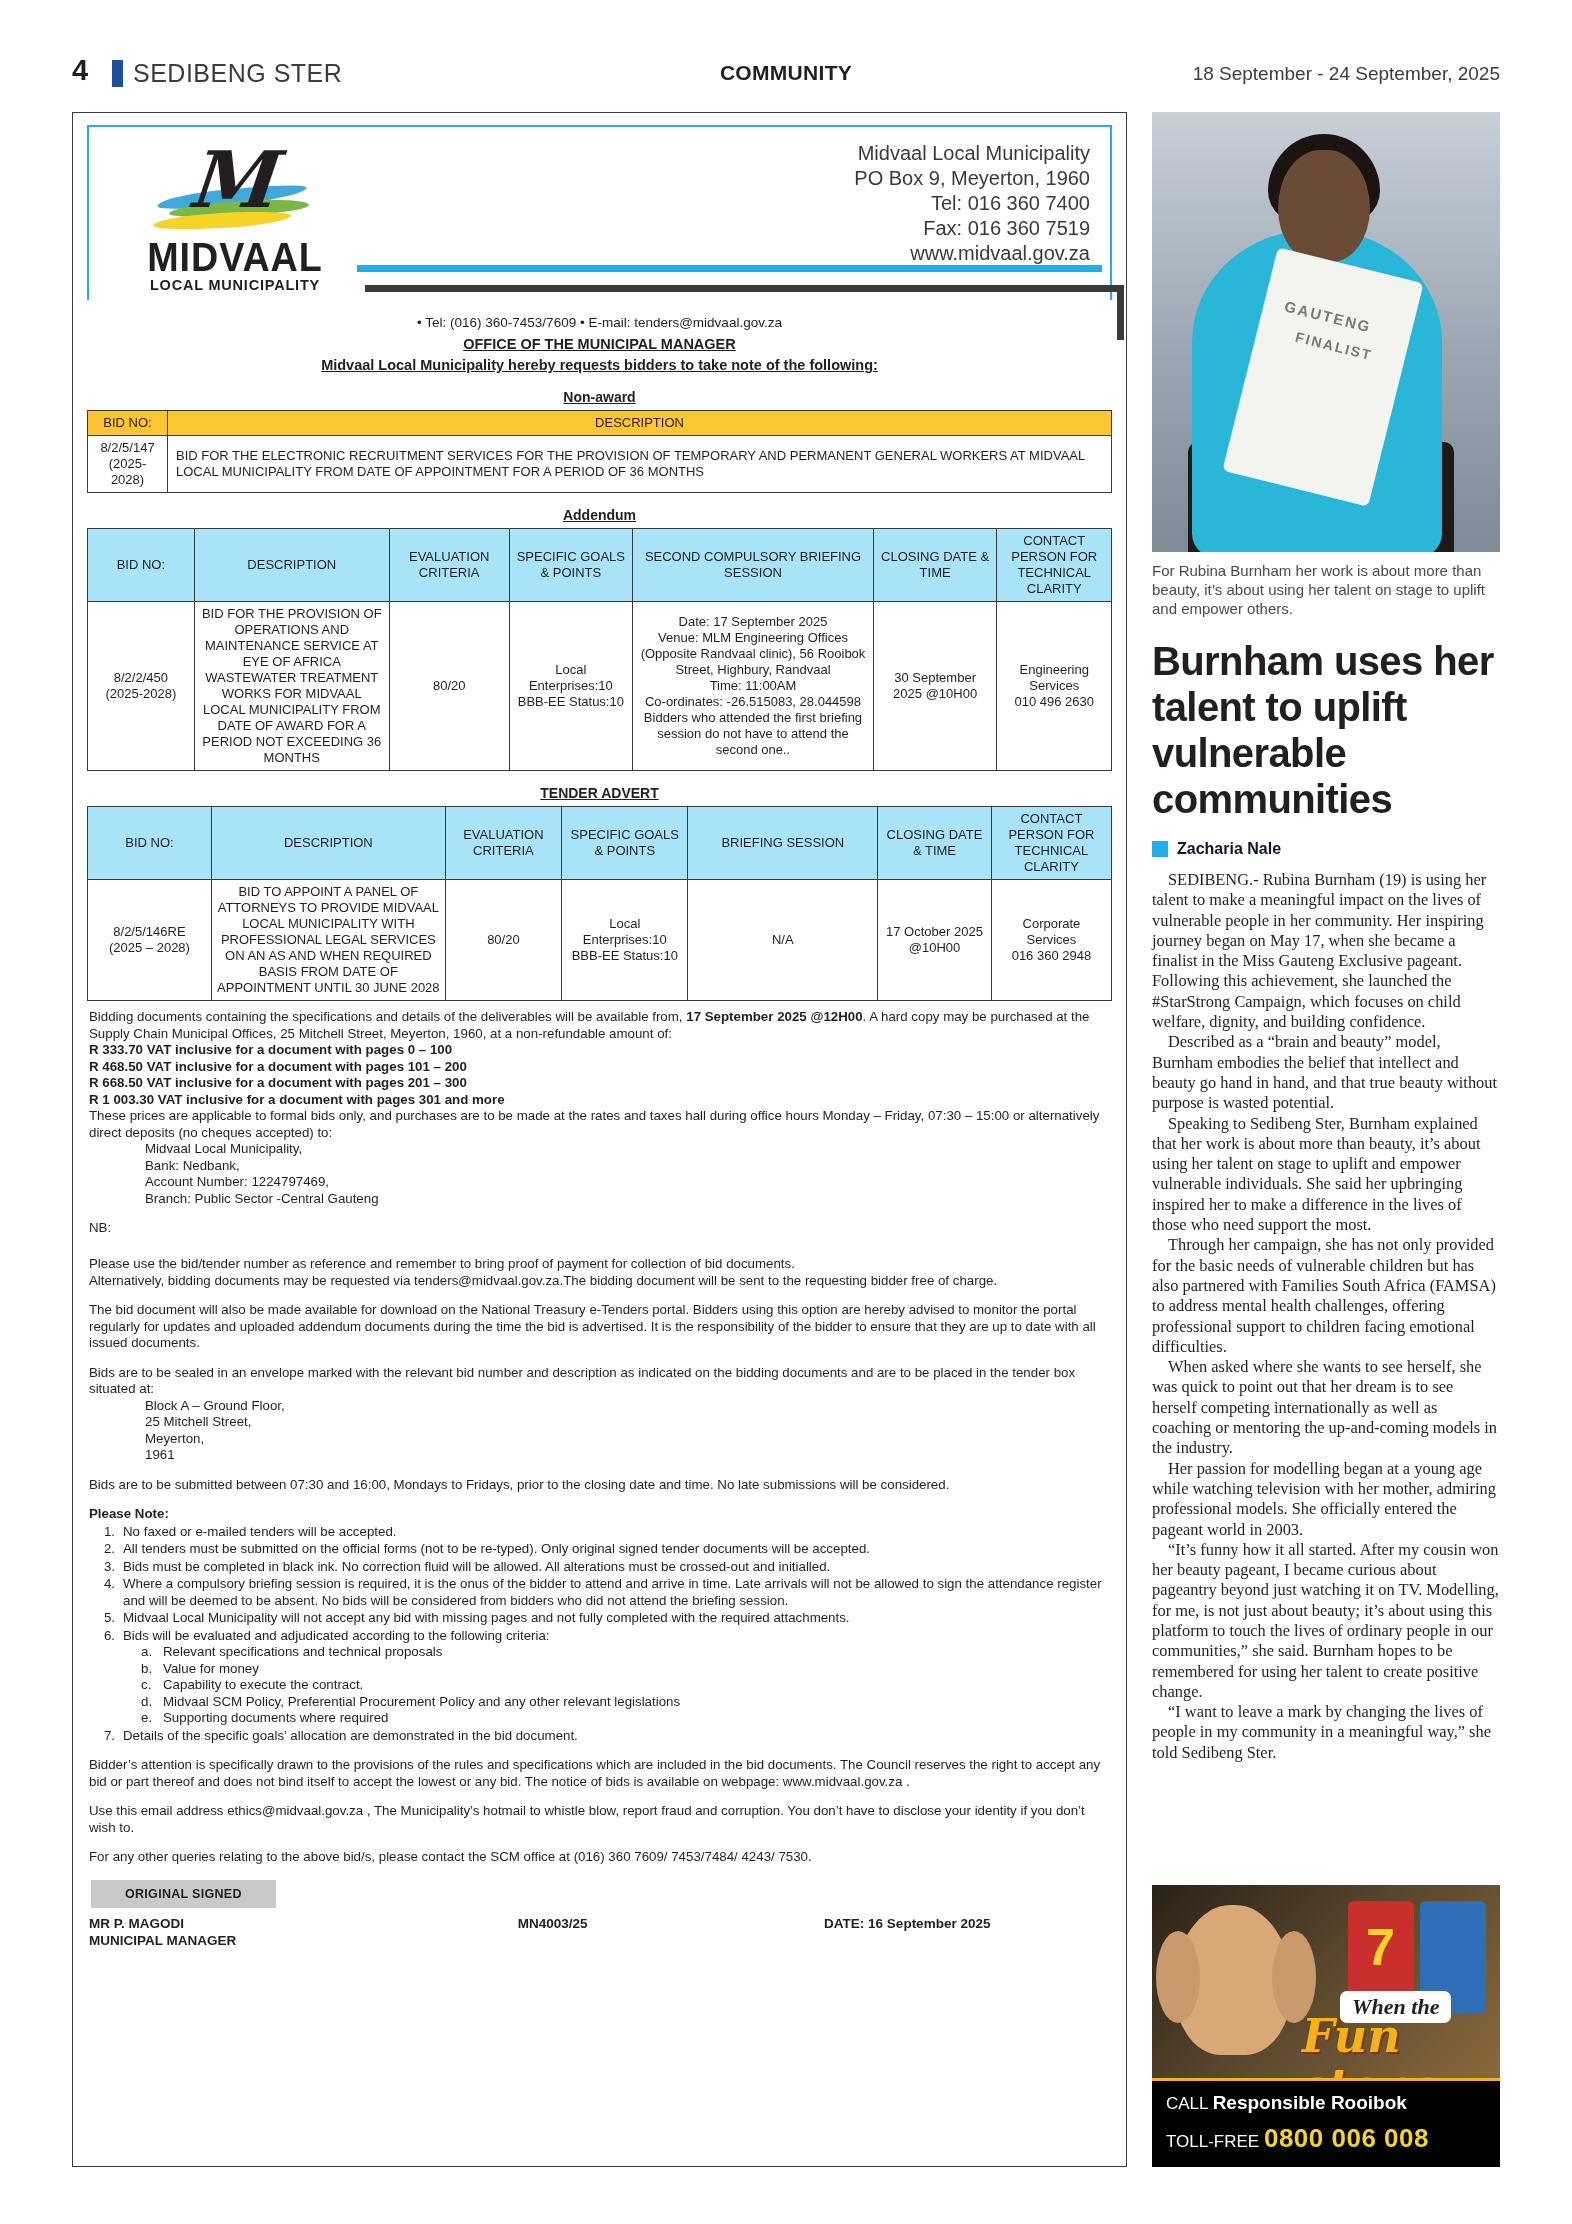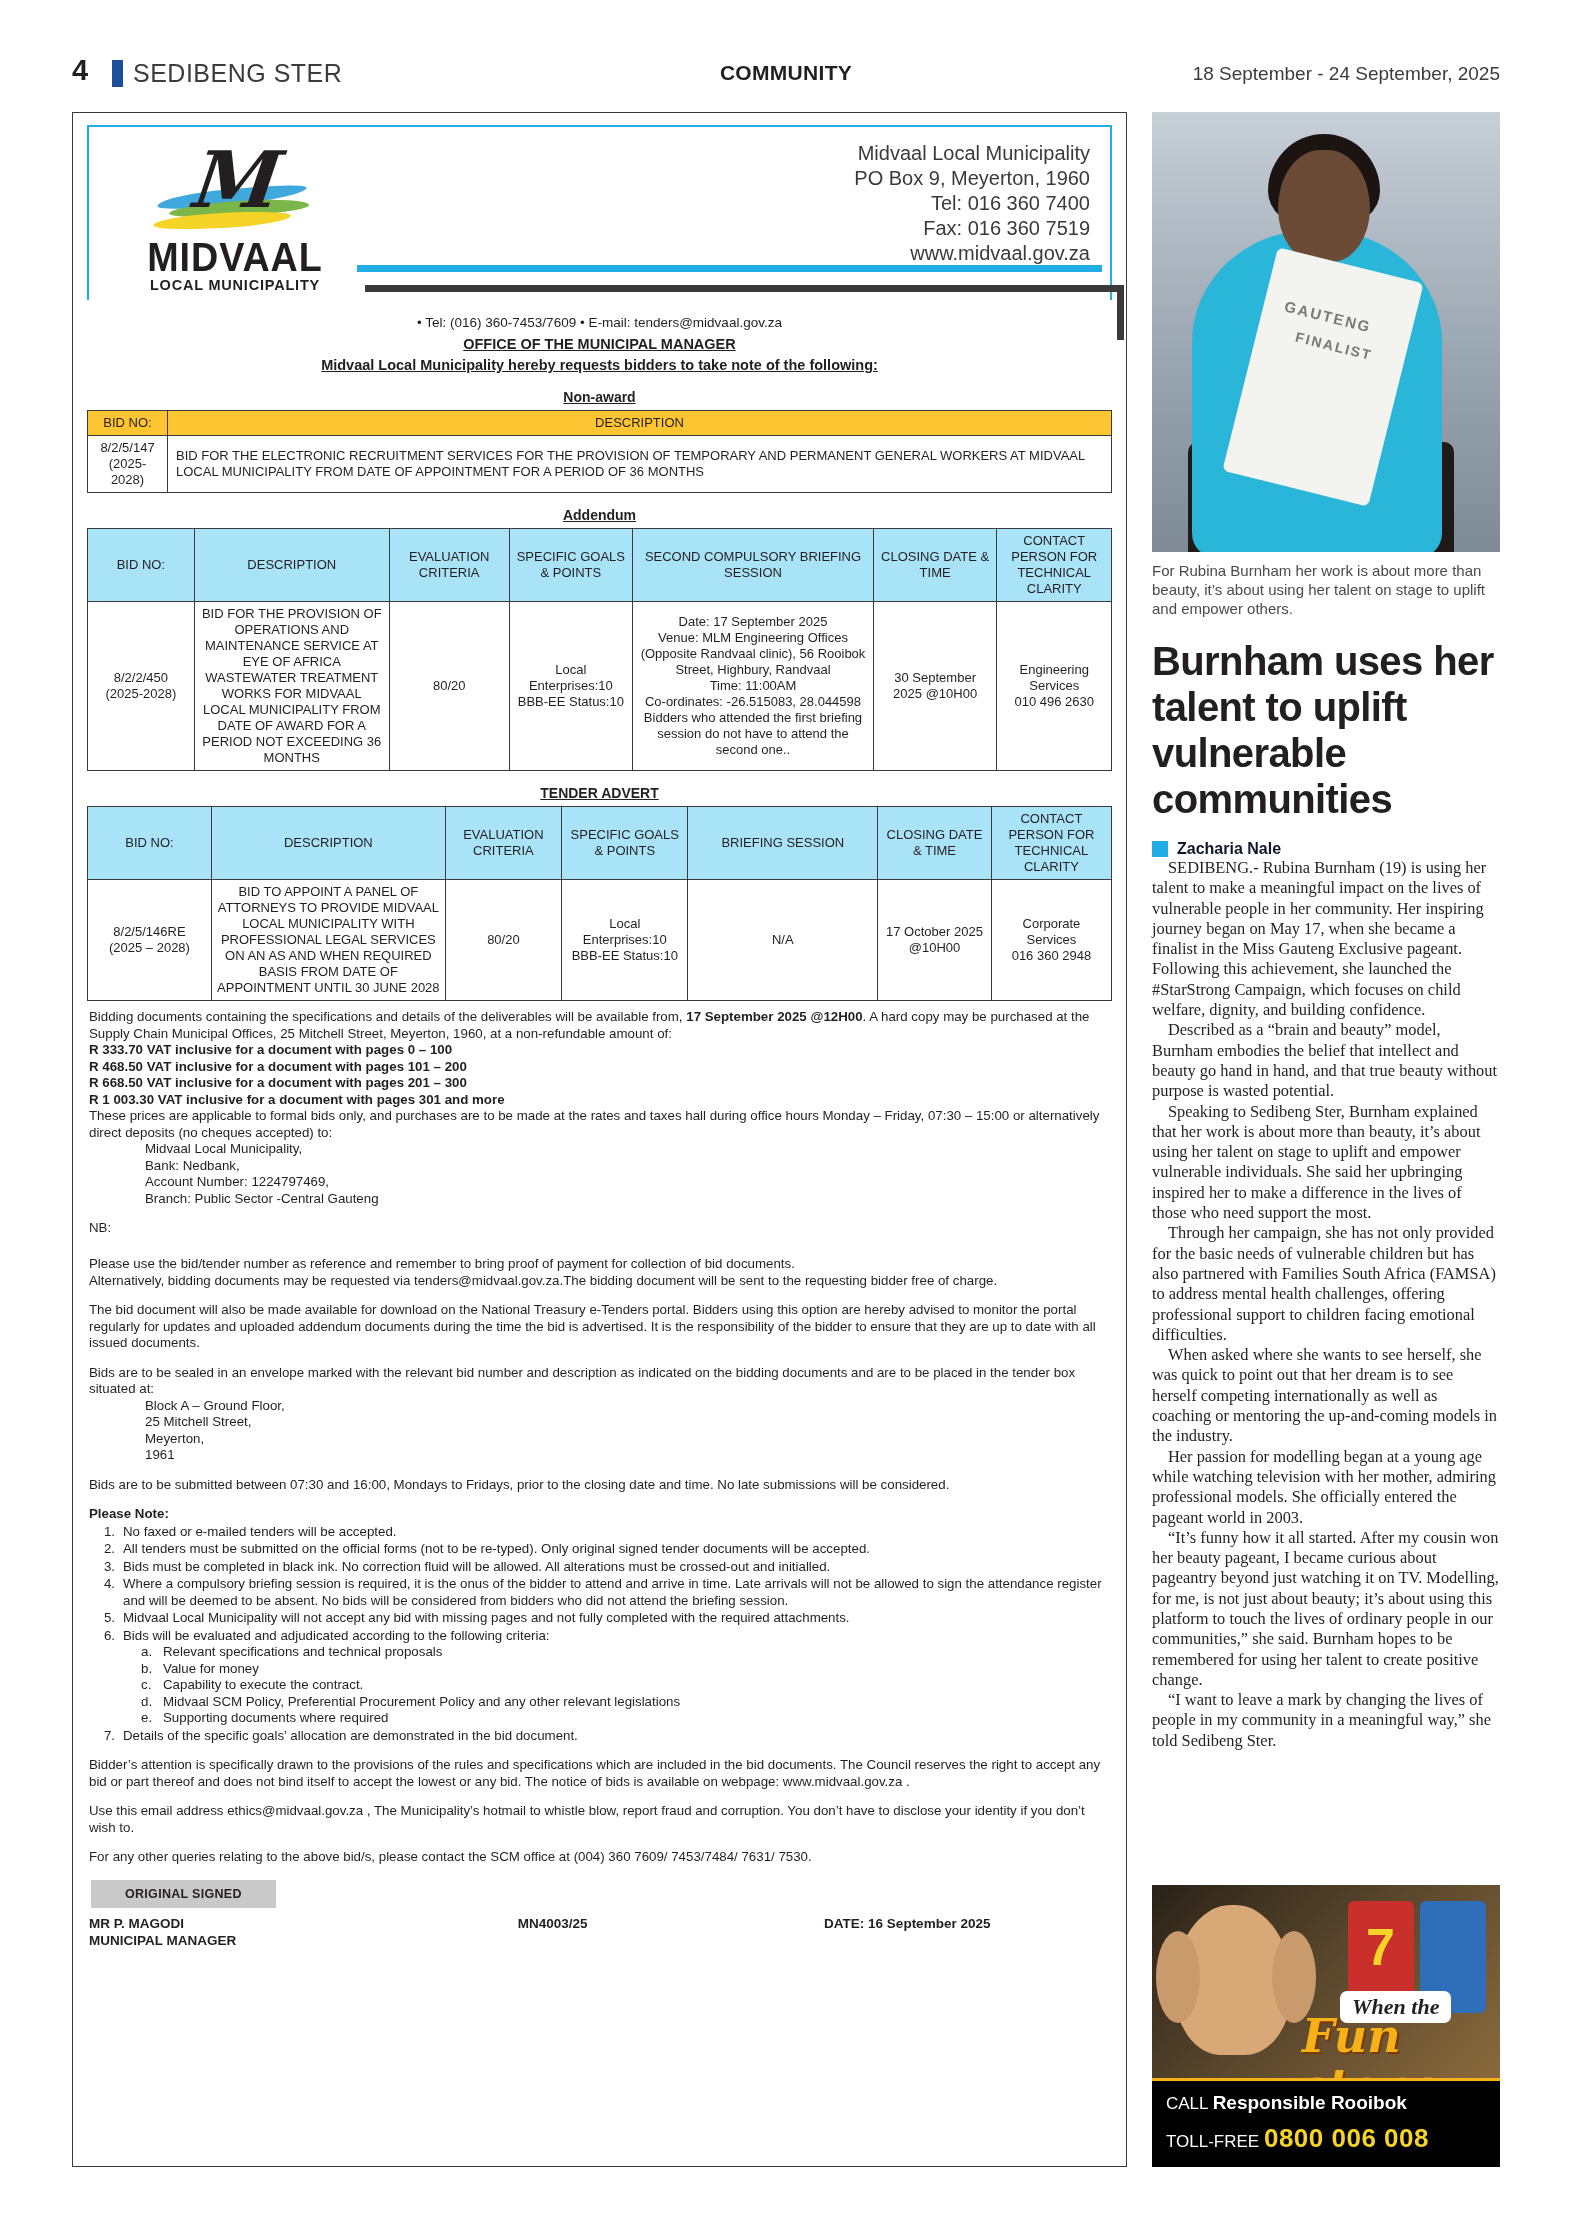--- a/index.html
+++ b/index.html
@@ -223,21 +223,21 @@
     font-size:15px; line-height:19px; color:#4a4a4a;
     margin-top:9px;
   }
   .headline {
     font-size:40px; line-height:46px; font-weight:bold;
     letter-spacing:-0.6px; color:#231f20; margin-top:20px;
   }
   .byline { display:flex; align-items:center; margin-top:18px; }
   .byline .sq { width:16px; height:16px; background:#22aee5; margin-right:9px; }
   .byline .nm { font-size:16px; font-weight:bold; color:#0f172a; }
-  .article { }
+  .article { margin-top:12px; }
   .article p {
     margin:0; font-family:"Liberation Serif", serif;
     font-size:16.4px; line-height:20.3px; color:#231f20;
     text-indent:16px;
   }
 
   
   .gamble-ad {
     position:absolute; left:1152px; top:1885px;
     width:348px; height:282px;
@@ -528,21 +528,21 @@
     </ul>
     <ul class="ol-note">
       <li>
           <span class="num">7.</span>
           <span class="txt">Details of the specific goals’ allocation are demonstrated in the bid document.</span>
         </li>
     </ul>
 
     <p class="p sp">Bidder’s attention is specifically drawn to the provisions of the rules and specifications which are included in the bid documents. The Council reserves the right to accept any bid or part thereof and does not bind itself to accept the lowest or any bid.  The notice of bids is available on webpage: www.midvaal.gov.za .</p>
     <p class="p sp">Use this email address ethics@midvaal.gov.za , The Municipality’s hotmail to whistle blow, report fraud and corruption. You don’t have to disclose your identity if you don’t wish to.</p>
-    <p class="p sp">For any other queries relating to the above bid/s, please contact the SCM office at (004) 360 7609/ 7453/7484/ 7631/ 7530.</p>
+    <p class="p sp">For any other queries relating to the above bid/s, please contact the SCM office at (016) 360 7609/ 7453/7484/ 4243/ 7530.</p>
   </div>
 
   <div class="sig-stamp">ORIGINAL SIGNED</div>
   <div style="padding:0 16px;">
     <div class="sig-row">
       <div class="sig-name">MR P. MAGODI</div>
       <div class="sig-ref">MN4003/25</div>
       <div class="sig-date">DATE: 16 September 2025</div>
     </div>
     <div class="sig-row">

